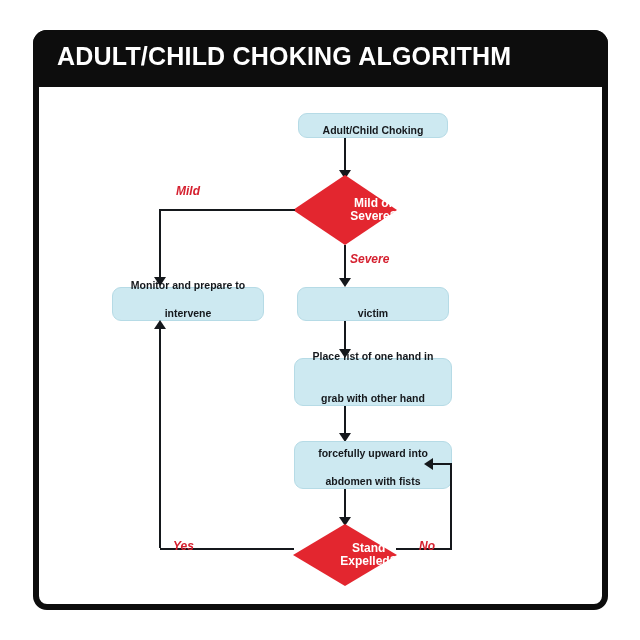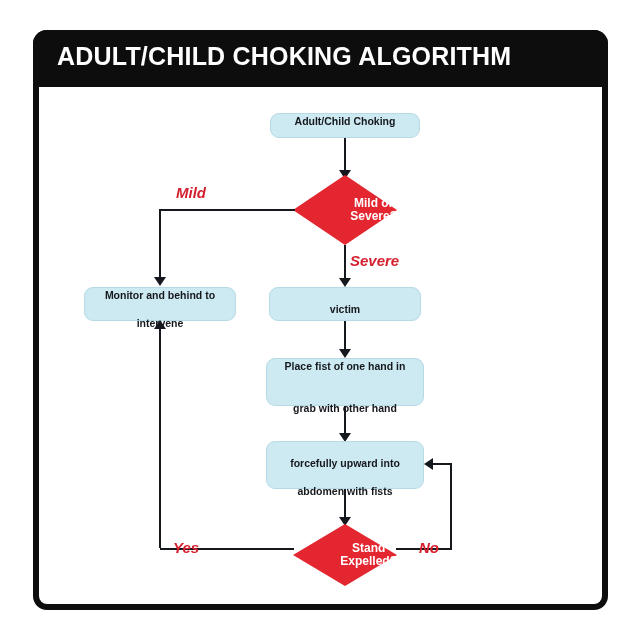--- a/index.html
+++ b/index.html
@@ -69,23 +69,24 @@
     box-sizing: border-box;
     background: #cde9f1;
     border: 1px solid #b6dbe6;
     border-radius: 9px;
     color: #15181c;
     font-size: 10.5px;
     font-weight: bold;
     line-height: 14px;
     text-align: center;
     display: flex;
-    align-items: flex-start;
+    align-items: flex-end;
     justify-content: center;
     padding: 0 8px;
+    margin-left: 28px;
   }
   .node-box span { display: block; width: 100%; }
 
   
   .diamond-wrap {
     position: absolute;
   }
   .diamond-shape {
     position: absolute;
     left: 0;
@@ -107,21 +108,21 @@
     font-weight: bold;
     line-height: 13px;
     text-align: center;
     pointer-events: none;
   }
 
   
   .edge-label {
     position: absolute;
     color: #d5202f;
-    font-size: 15px;
+    font-size: 12px;
     font-weight: bold;
     font-style: italic;
     white-space: nowrap;
   }
 
   
   .line-v {
     position: absolute;
     width: 2px;
     background: #15181c;
@@ -188,21 +189,21 @@
     <div class="line-v" style="left:159px; top:209px; height:72px;"></div>
     <div class="arrow-down" style="left:154px; top:277px;"></div>
     <div class="edge-label" style="left:176px; top:184px;">Mild</div>
 
     <div class="line-v" style="left:344px; top:245px; height:38px;"></div>
     <div class="arrow-down" style="left:339px; top:278px;"></div>
     <div class="edge-label" style="left:350px; top:252px;">Severe</div>
 
     <div class="node-box" style="left:84px; top:287px; width:152px; height:34px;">
       <span>
-        <span>Monitor and behind to</span><br>
+        <span>Monitor and prepare to</span><br>
         <span>intervene</span>
       </span>
     </div>
 
     <div class="node-box" style="left:269px; top:287px; width:152px; height:34px;">
       <span>
         <br>
         <span>victim</span>
       </span>
     </div>

